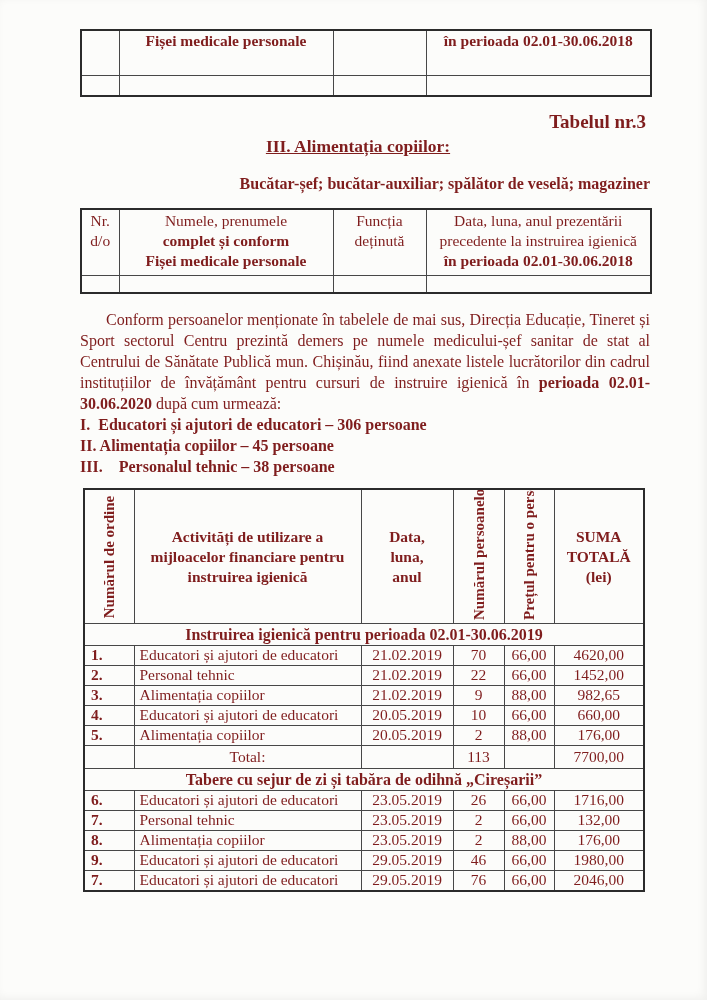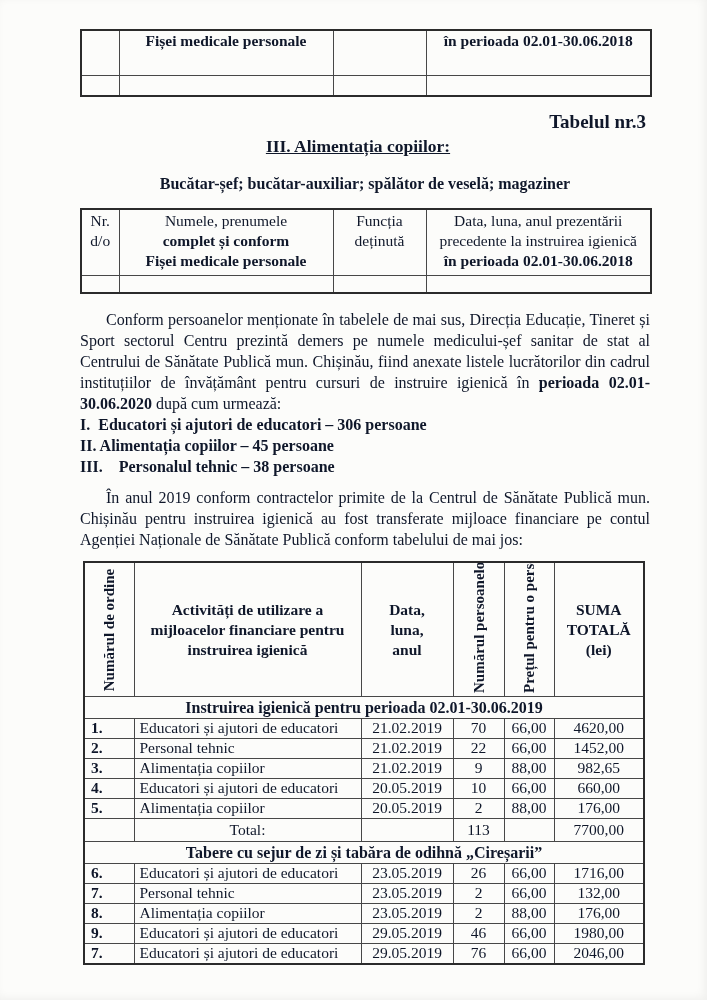--- a/index.html
+++ b/index.html
@@ -3,38 +3,38 @@
 <meta charset="utf-8">
 <style>
   html,body{margin:0;padding:0;}
   body{
     width:707px;height:1000px;
     background:#f4f4f2;
     font-family:"Liberation Serif","DejaVu Serif",serif;
   }
   .page{
     position:relative;width:707px;height:1000px;overflow:hidden;
-    background:#fcfcfa;color:#0f172a;
+    background:#fcfcfa;color:#7f1d1d;
     box-shadow:inset -3px -2px 8px rgba(0,0,0,0.05);
   }
   .content{padding:29px 57px 0 80px;}
   .b{font-weight:bold;}
   table{border-collapse:collapse;table-layout:fixed;width:570px;border:2px solid #2b2b2b;}
   td{border:1px solid #474747;padding:0 3px;vertical-align:top;overflow:hidden;}
 
   
   .t-top td,.t-staff td{font-size:15.5px;line-height:20px;text-align:center;}
   .t-top .r1 td{height:44px;}
   .t-top .r2 td{height:19px;}
   .t-staff .head td{height:64px;padding-top:1px;}
   .t-staff .empty td{height:16px;}
 
   .tabel-label{margin-top:14px;text-align:right;font-size:19px;padding-right:4px;}
   .title{margin:3px 0 0 0;text-align:center;font-size:17.5px;font-weight:bold;text-decoration:underline;padding-right:14px;}
-  .subtitle{margin-top:18px;text-align:center;font-size:16px;}
+  .subtitle{margin-top:18px;text-align:right;font-size:16px;}
 
   .para{margin:0;text-align:justify;font-size:16px;line-height:21px;text-indent:26px;}
   .p1{margin-top:15px;}
   .p2{margin-top:10px;}
   .list{font-size:16px;line-height:21px;}
 
   
   .t-fin{width:560px;margin:11px 0 0 3px;}
   .t-fin td{font-size:15.5px;line-height:18px;}
   .t-fin .head td{height:133px;position:relative;text-align:center;font-weight:bold;}
@@ -123,21 +123,20 @@
     </table>
 
     <p class="para p1"><span>Conform persoanelor menționate în tabelele de mai sus, Direcția Educație, Tineret și Sport sectorul Centru prezintă demers pe numele medicului-șef sanitar de stat al Centrului de Sănătate Publică mun. Chișinău, fiind anexate listele lucrătorilor din cadrul instituțiilor de învățământ pentru cursuri de instruire igienică în </span><span class="b">perioada 02.01-30.06.2020</span><span> după cum urmează:</span></p>
 
     <div class="list b">
       <div>I.&nbsp;&nbsp;Educatori și ajutori de educatori – 306 persoane</div>
       <div>II. Alimentația copiilor – 45 persoane</div>
       <div>III.&nbsp;&nbsp;&nbsp;&nbsp;Personalul tehnic – 38 persoane</div>
     </div>
 
-    <p class="para p2">În anul 2019 conform contractelor primite de la Centrul de Sănătate Publică mun. Chișinău pentru instruirea igienică au fost transferate mijloace financiare pe contul Agenției Naționale de Sănătate Publică conform tabelului de mai jos:</p>
 
     <table class="t-fin">
       <colgroup>
           <col style="width:50px">
           <col style="width:227px">
           <col style="width:92px">
           <col style="width:51px">
           <col style="width:50px">
           <col style="width:90px">
         </colgroup>

